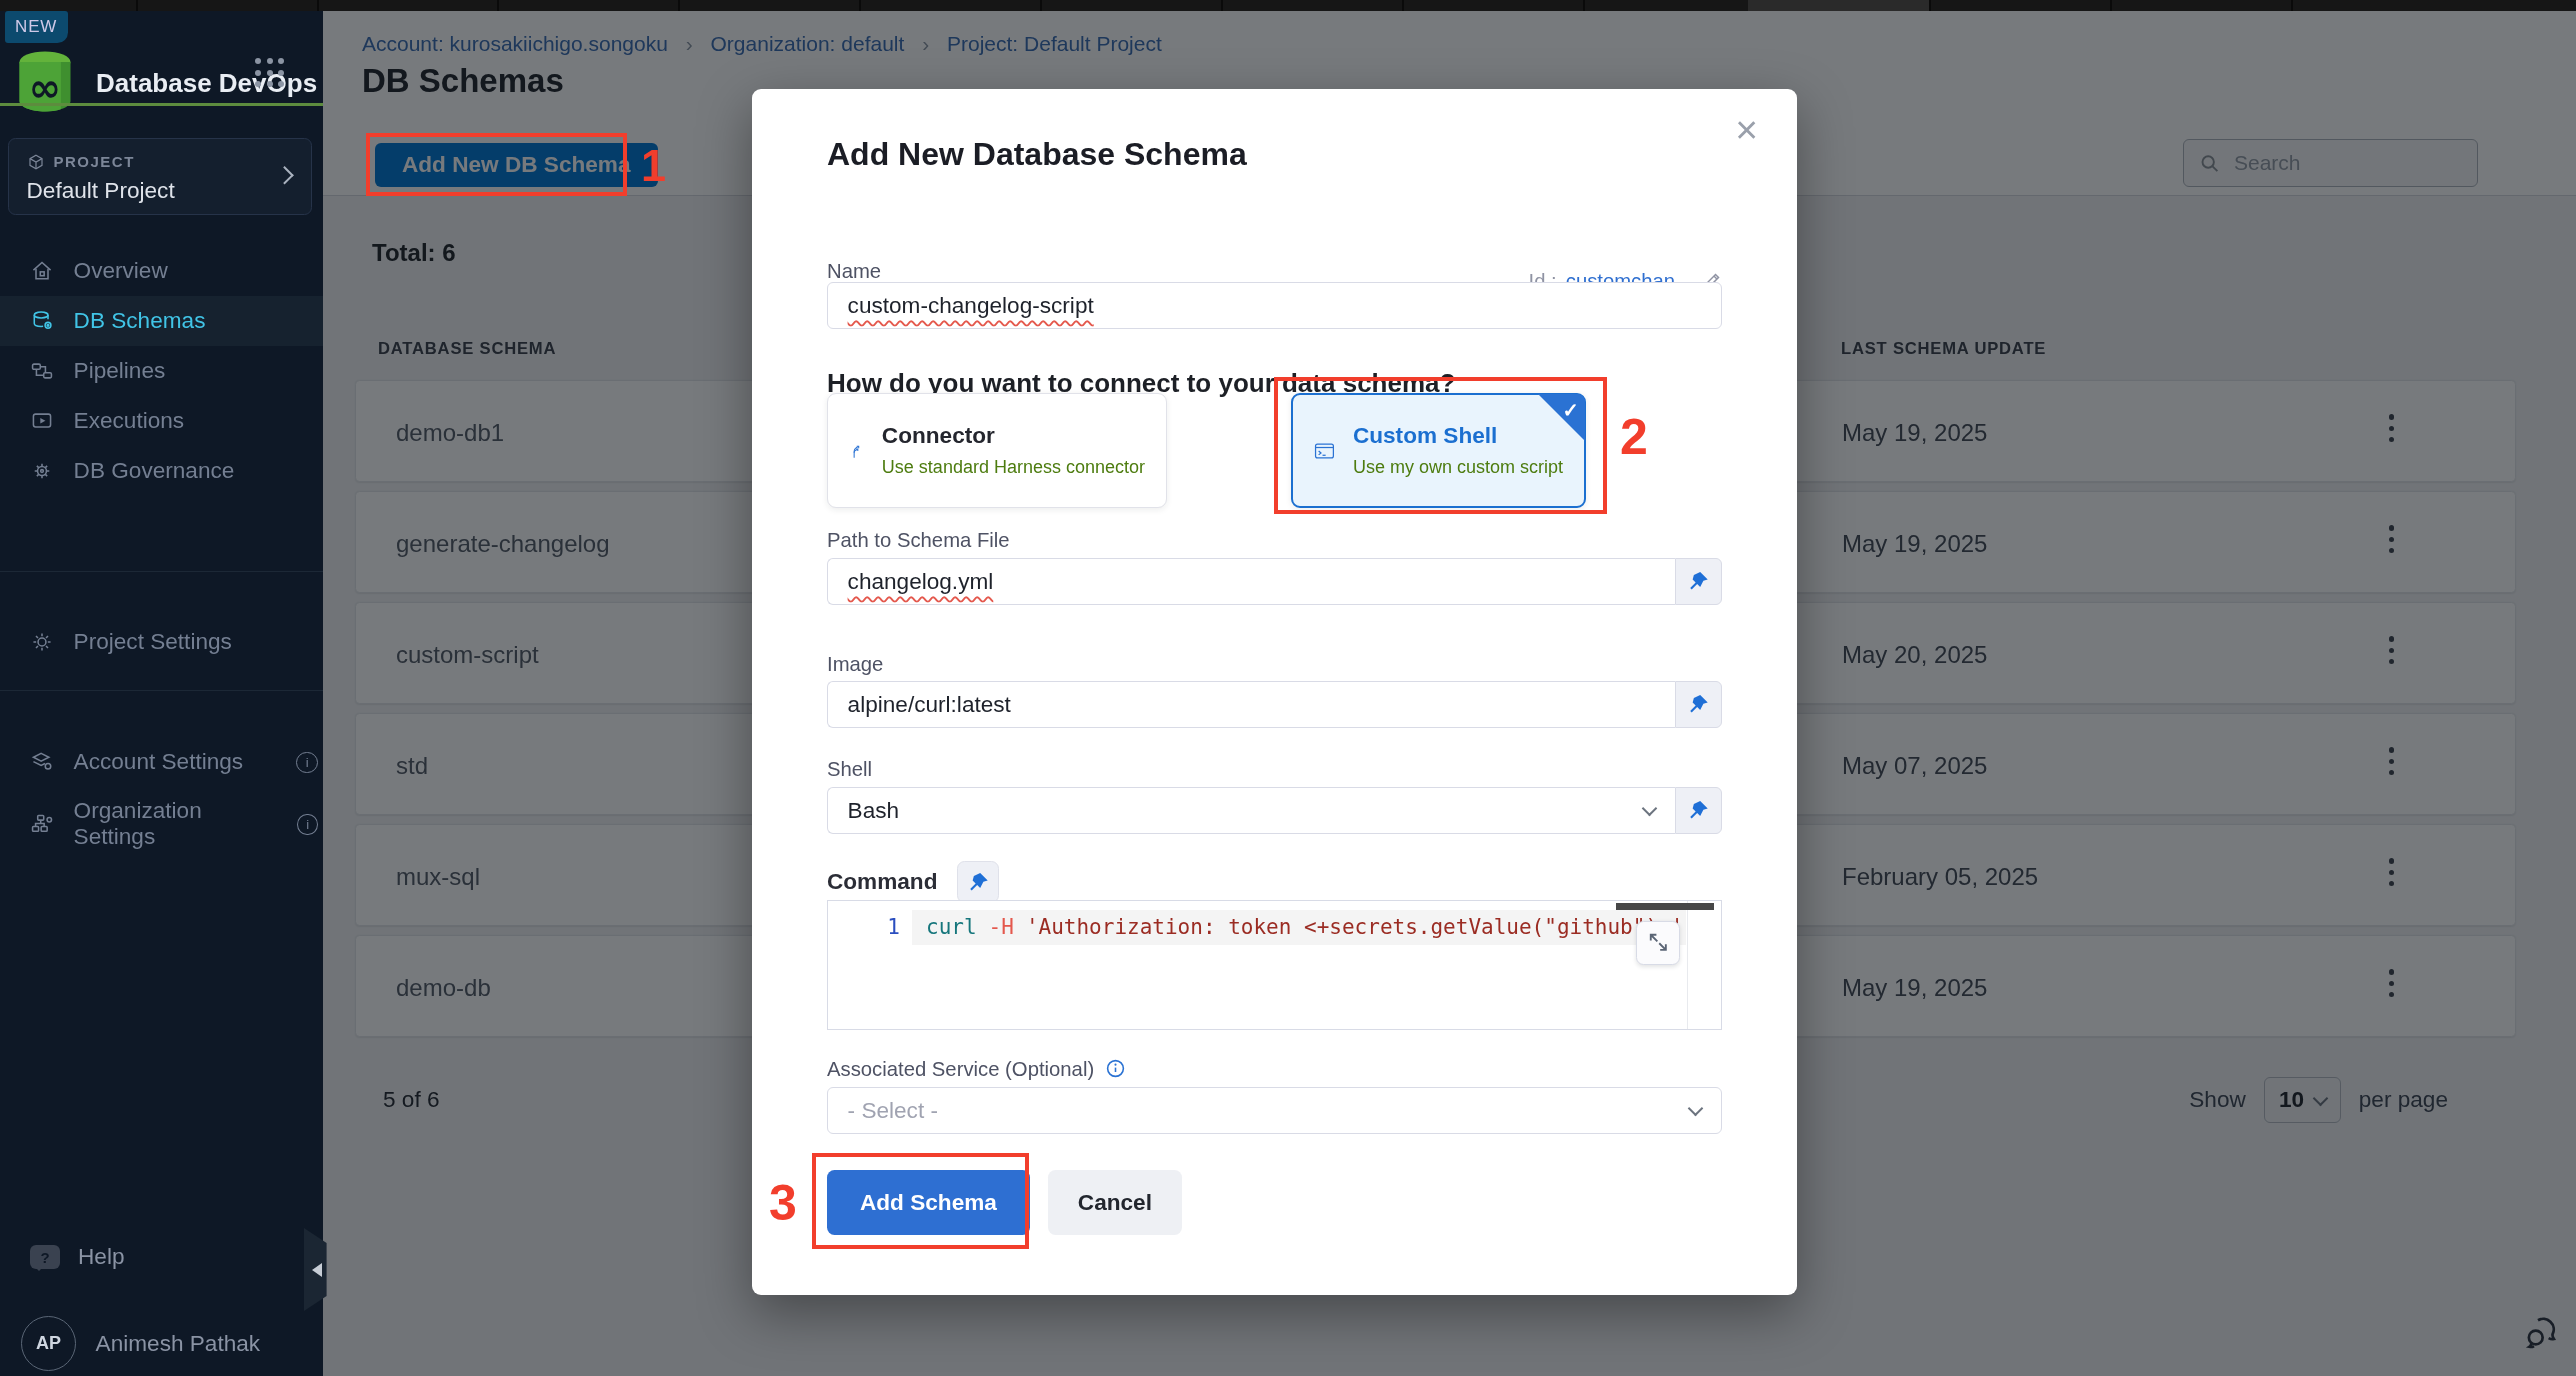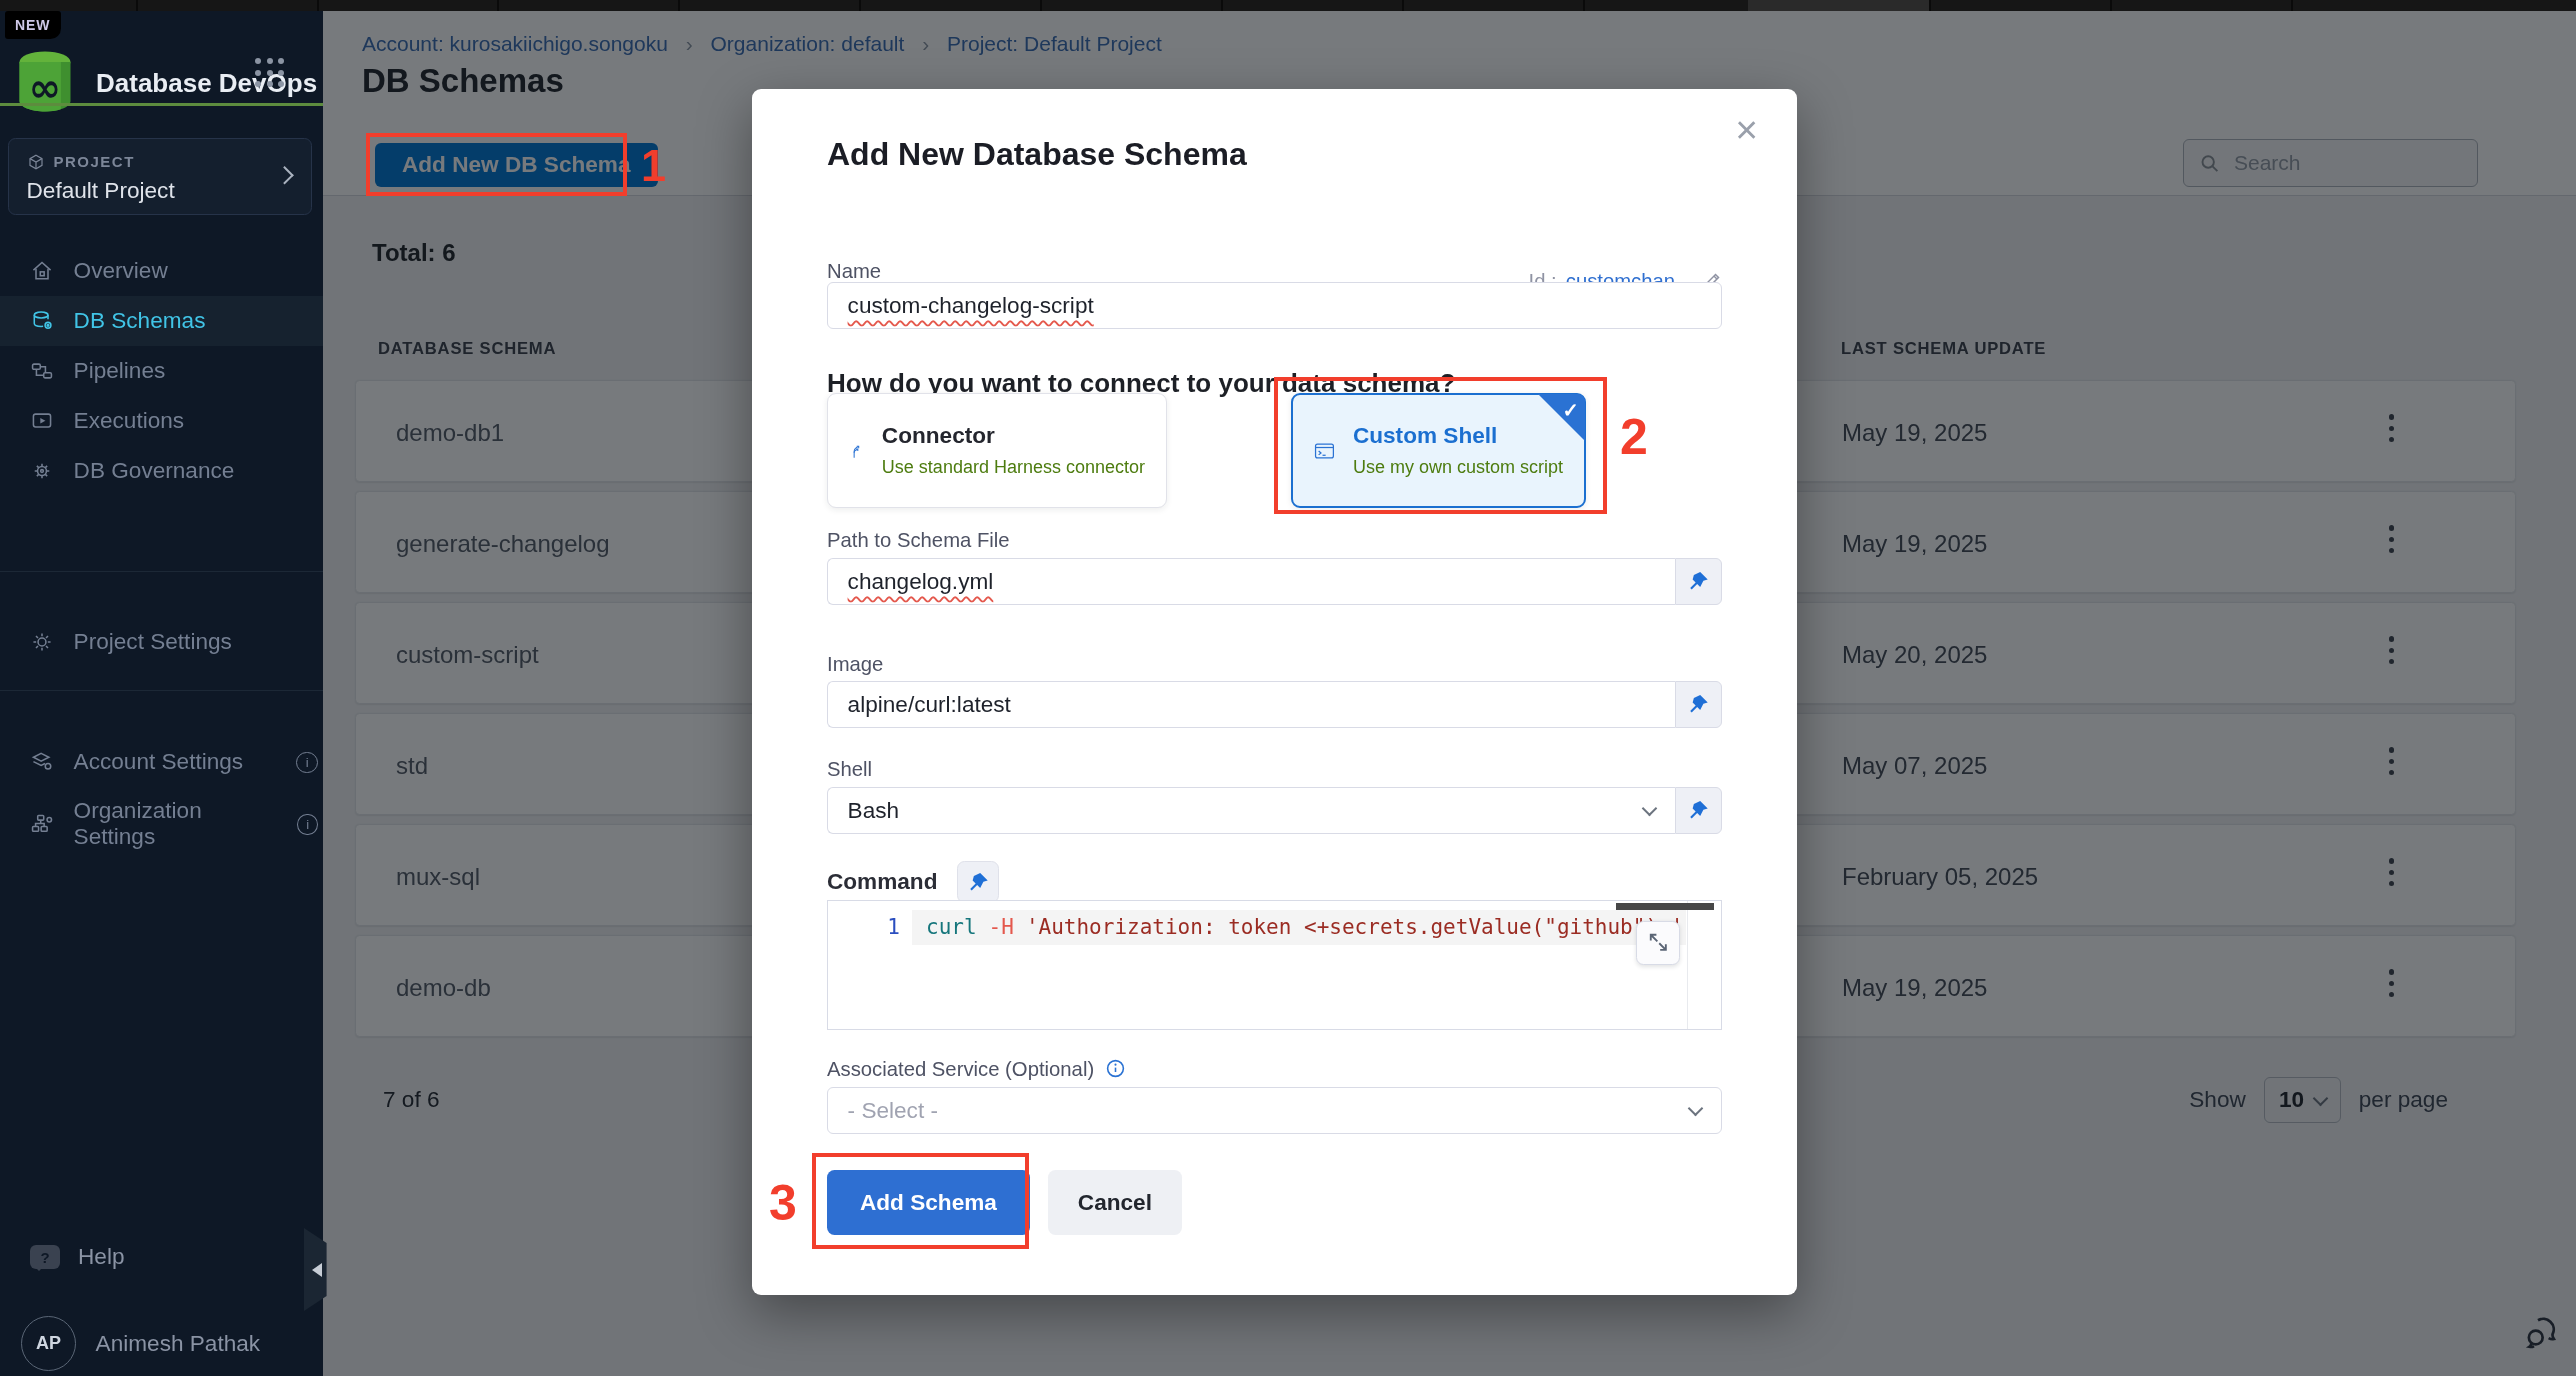--- a/index.html
+++ b/index.html
@@ -5,22 +5,22 @@
   html,body{margin:0;padding:0;}
   body{width:2576px;height:1376px;overflow:hidden;position:relative;background:#0e1826;
        font-family:"Liberation Sans",sans-serif;-webkit-font-smoothing:antialiased;}
   .abs{position:absolute;}
   
   .topstrip{left:0;top:0;width:2576px;height:11.3px;background:#161616;z-index:60;}
   .topstrip i{position:absolute;top:0;width:1.5px;height:11.3px;background:#0a0a0a;}
   .topstrip b{position:absolute;top:0;left:1748px;width:181px;height:11.3px;background:#2a2a2a;}
   
   .sidebar{left:0;top:11.3px;width:323px;height:1365px;background:#0e1826;z-index:50;}
-  .newbadge{position:absolute;left:4.5px;top:0px;padding:6px 10.6px;background:#000000;color:#cfc9e8;
-            font-size:14px;font-weight:bold;border-radius:3px 3px 10.6px 3px;letter-spacing:0.8px;}
+  .newbadge{position:absolute;left:4.5px;top:0px;padding:6px 10.6px;background:#0c4a6e;color:#cfc9e8;
+            font-size:17px;font-weight:normal;border-radius:3px 3px 10.6px 3px;letter-spacing:0.8px;}
   .logo{position:absolute;left:9px;top:36px;width:72px;height:72px;}
   .brand{position:absolute;left:96px;top:57px;font-size:26px;font-weight:bold;color:#e9edf3;}
   .gridicon{position:absolute;left:255px;top:47px;width:30px;height:30px;display:grid;
             grid-template-columns:repeat(3,1fr);gap:4.5px;}
   .gridicon span{width:6px;height:6px;border-radius:50%;background:#8b94a3;}
   .greenline{position:absolute;left:0;top:92px;width:323px;height:3px;background:#5d8c3e;}
   .projcard{position:absolute;left:7.5px;top:127px;width:304px;height:77px;background:#141f2e;
             border:0.8px solid #263349;border-radius:7.5px;box-sizing:border-box;}
   .projrow1{position:absolute;left:18px;top:13.6px;display:flex;align-items:center;gap:9px;
             color:#7c8698;font-size:15px;font-weight:bold;letter-spacing:1.5px;}
@@ -233,21 +233,21 @@
       <div class="rname">demo-db</div>
       <div class="rdate">May 19, 2025</div>
       <div class="kebab">
           <span></span>
           <span></span>
           <span></span>
         </div>
     </div>
   </div>
 
-  <div class="countfoot">7 of 6</div>
+  <div class="countfoot">5 of 6</div>
   <div class="pager">
     <span>Show</span>
     <span class="psel">
       <span>10</span>
       <i class="chev"></i>
     </span>
     <span>per page</span>
   </div>
 
   <div class="chaticon">

